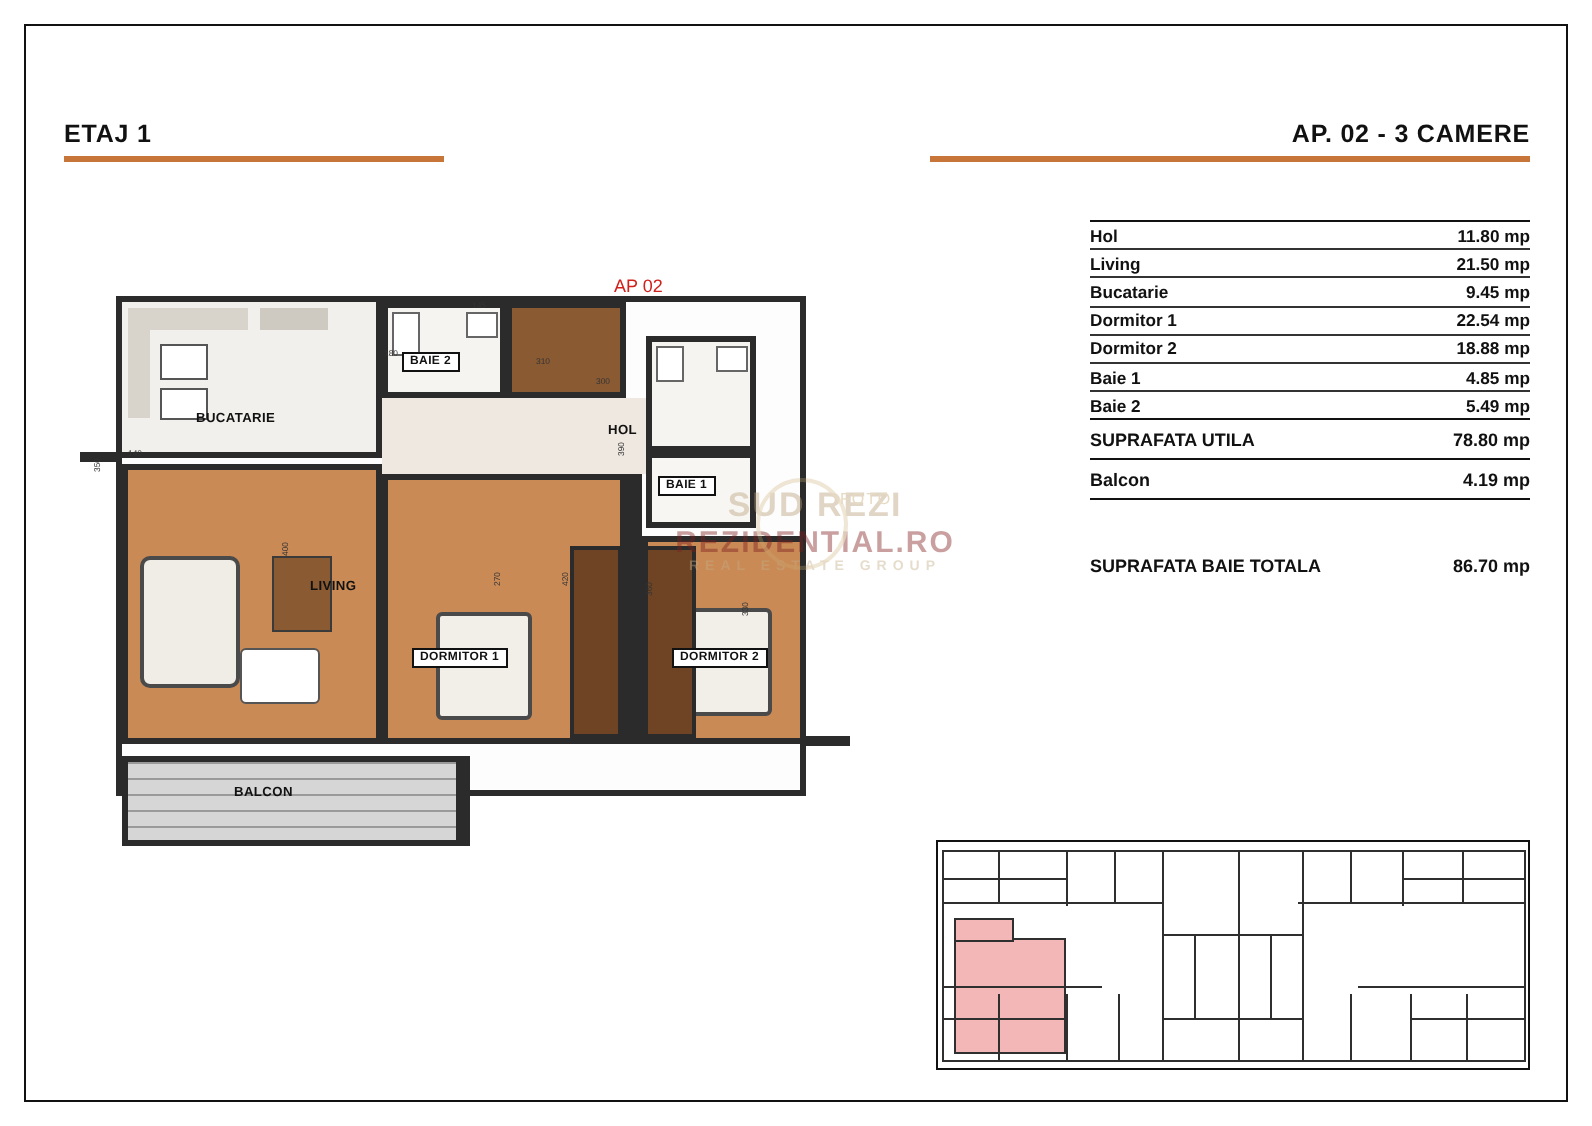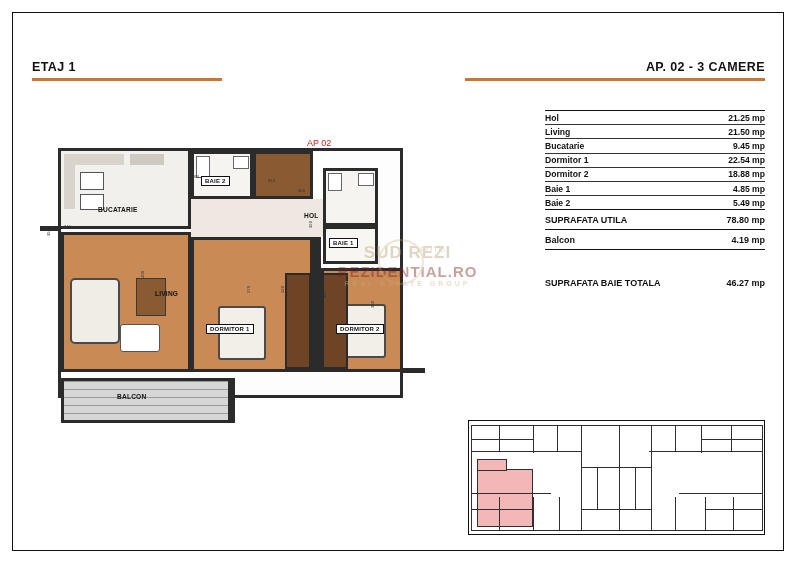--- a/index.html
+++ b/index.html
@@ -66,21 +66,21 @@
 
   <div class="hdr-right">
     <div class="hdr-title">AP. 02 - 3 CAMERE</div>
     <div class="hdr-rule right"></div>
   </div>
 
   <div class="tbl">
     <div class="hline"></div>
     <div class="row">
       <span class="nm">Hol</span>
-      <span class="vl">21.25 mp</span>
+      <span class="vl">11.80 mp</span>
     </div>
     <div class="hline thin"></div>
     <div class="row">
       <span class="nm">Living</span>
       <span class="vl">21.50 mp</span>
     </div>
     <div class="hline thin"></div>
     <div class="row">
       <span class="nm">Bucatarie</span>
       <span class="vl">9.45 mp</span>
@@ -115,21 +115,21 @@
 
     <div class="sumrow">
       <span>Balcon</span>
       <span>4.19 mp</span>
     </div>
     <div class="hline"></div>
   </div>
 
   <div class="total-wrap">
     <span>SUPRAFATA BAIE TOTALA</span>
-    <span>46.27 mp</span>
+    <span>86.70 mp</span>
   </div>
 
   <div class="marker">
     <div class="txt">AP 02</div>
     <div class="tri"></div>
   </div>
 
   <div class="plan">
 
     <div class="room" style="left:18px;top:20px;width:345px;height:250px;background:#fdfdfd;border:3px solid #2b2b2b;"></div>

